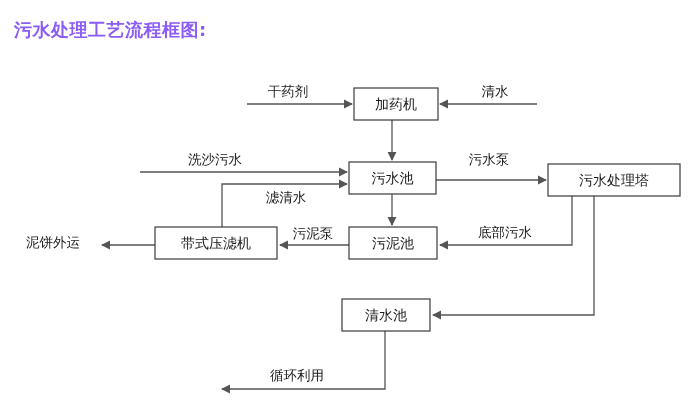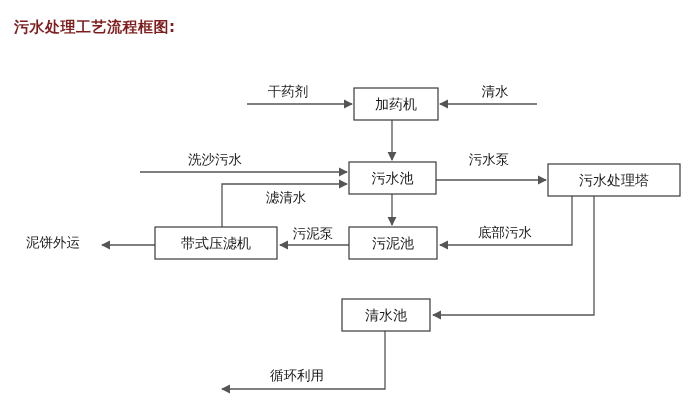--- a/index.html
+++ b/index.html
@@ -18,23 +18,23 @@
     position: absolute;
     left: 0;
     top: 0;
     width: 700px;
     height: 420px;
   }
   .diagram-title {
     position: absolute;
     left: 14px;
     top: 18px;
-    font-size: 15px;
+    font-size: 18px;
     font-weight: bold;
-    color: #7f1d1d;
+    color: #8b5cf6;
     letter-spacing: 0.5px;
     white-space: nowrap;
   }
   .node-box {
     fill: #ffffff;
     stroke: #3a3a3a;
     stroke-width: 1.2;
   }
   .node-label {
     font-family: "DejaVu Sans", "Liberation Sans", sans-serif;

